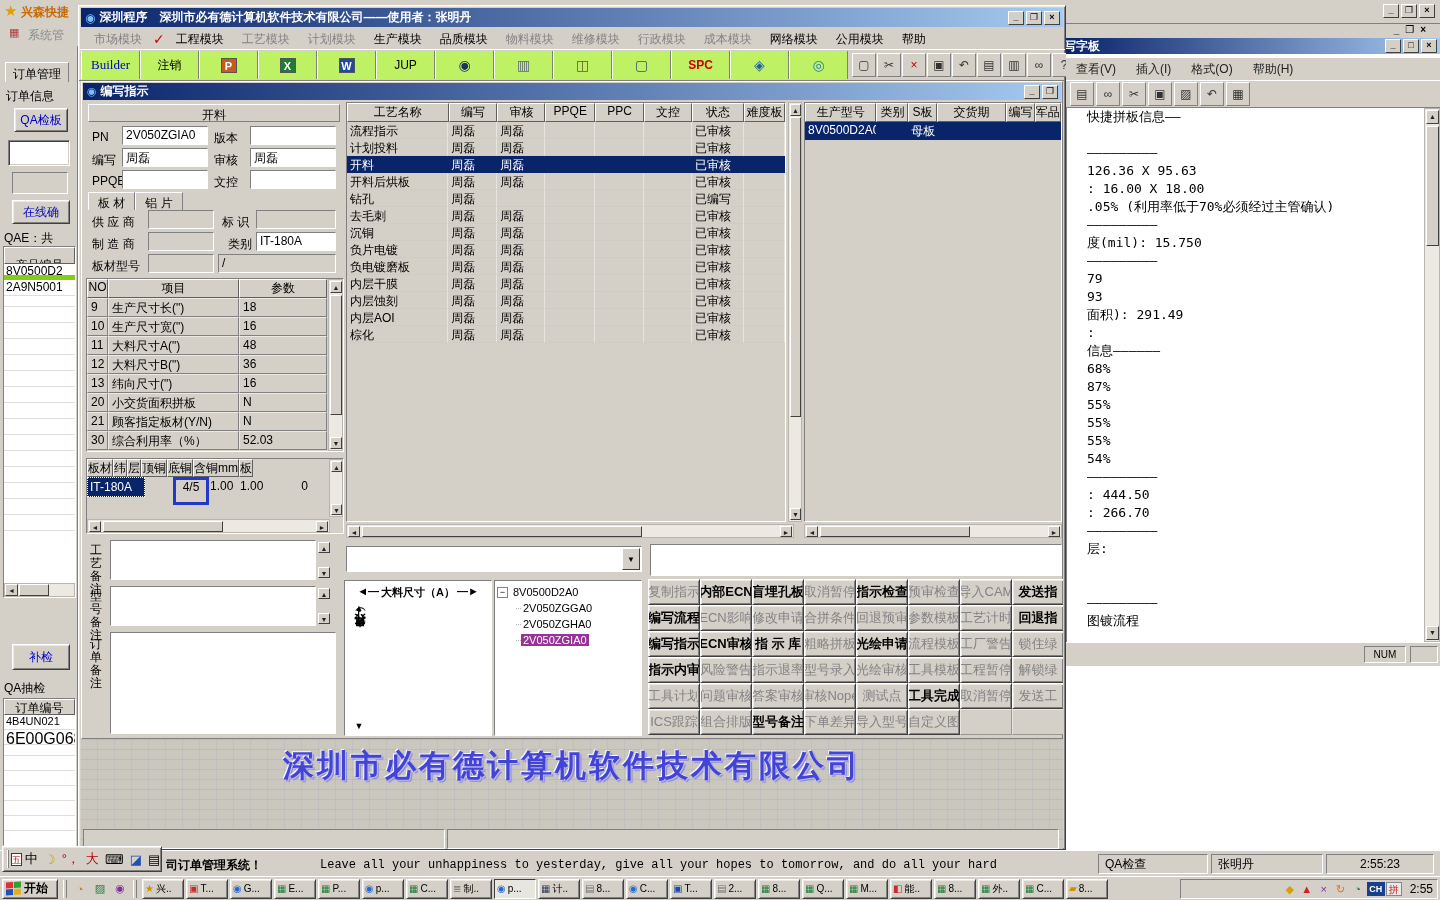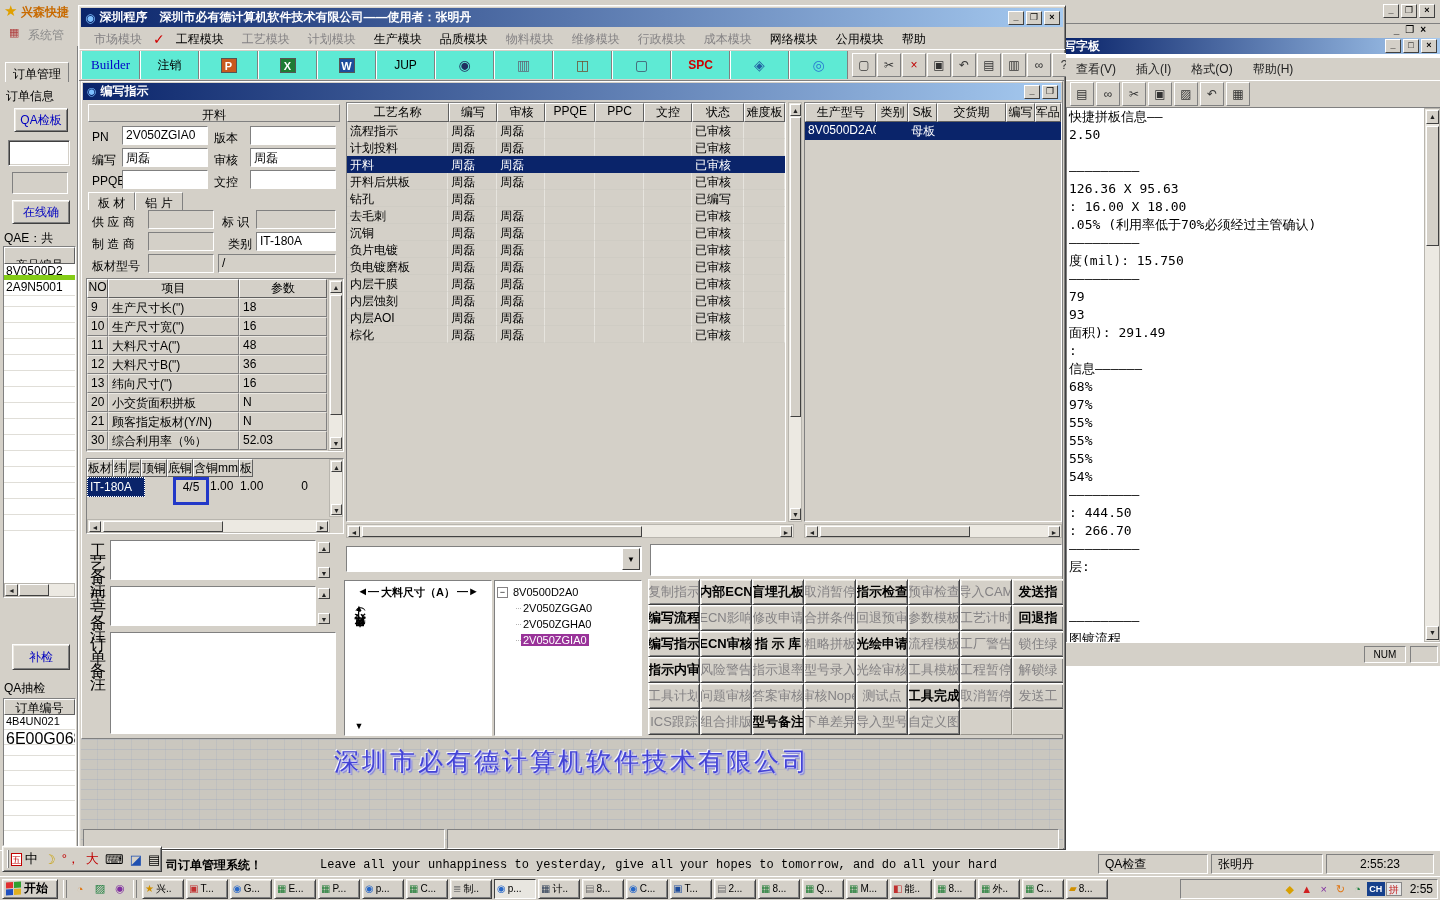--- a/index.html
+++ b/index.html
@@ -11,21 +11,21 @@
 .sunken{background:#fff;border:1px solid;border-color:#808080 #fff #fff #808080;box-shadow:inset 1px 1px 0 #404040,inset -1px -1px 0 #d4d0c8}
 .sunkeng{background:#d4d0c8;border:1px solid;border-color:#808080 #fff #fff #808080}
 .titlebar{background:linear-gradient(90deg,#0a246a,#a6caf0);color:#fff;display:flex;align-items:center;font-weight:bold;padding-left:4px;gap:4px}
 .tb-ctl{margin-left:auto;display:flex;gap:2px;padding-right:3px}
 .cbtn{width:16px;height:14px;background:#d4d0c8;border:1px solid;border-color:#fff #404040 #404040 #fff;color:#000;font-size:9px;line-height:11px;text-align:center;font-weight:bold}
 .menubar{display:flex;align-items:center;gap:0;padding-left:6px}
 .mitem{padding:2px 9px;color:#000}
 .mitem.dis{color:#848284}
 .mitem.chk{color:#d00000;font-weight:bold;padding:2px 2px;font-size:14px}
 .tb-big{display:flex;align-items:stretch;height:28px}
-.tb-seg{width:59px;border-right:1px solid #808080;border-left:1px solid #fff;display:flex;align-items:center;justify-content:center;background:#5eead4}
+.tb-seg{width:59px;border-right:1px solid #808080;border-left:1px solid #fff;display:flex;align-items:center;justify-content:center;background:#bef264}
 .tb-seg.builder .tb-face{color:#0000c8;font-size:13px;font-family:"Liberation Serif",serif}
 .tb-seg.spc .tb-face{color:#d00000;font-weight:bold}
 .tb-seg.ic-ppt .tb-face,.tb-seg.ic-xl .tb-face,.tb-seg.ic-wd .tb-face{display:inline-block;width:16px;height:15px;color:#fff;font-weight:bold;font-size:11px;text-align:center;line-height:15px;border:1px solid #555}
 .tb-seg.ic-ppt .tb-face{background:#c85a1e}
 .tb-seg.ic-xl .tb-face{background:#1e7c34}
 .tb-seg.ic-wd .tb-face{background:#1e4c9c}
 .tb-seg.eye .tb-face{color:#203060;font-size:14px}
 .tb-seg.db .tb-face{color:#606878;font-size:14px}
 .tb-seg.users .tb-face{color:#705030;font-size:14px}
 .tb-seg.comp .tb-face{color:#405068;font-size:14px}
@@ -54,37 +54,37 @@
 .sthumb{position:absolute;background:#d4d0c8;border:1px solid;border-color:#fff #404040 #404040 #fff}
 .btngrid{display:flex;flex-wrap:wrap;width:418px}
 .gbtn{width:52px;height:26px;background:#d4d0c8;border:1px solid;border-color:#fff #404040 #404040 #fff;box-shadow:inset 1px 1px 0 #ece9e2,inset -1px -1px 0 #808080;font-size:13px;display:flex;align-items:center;justify-content:center;overflow:hidden;white-space:nowrap;font-weight:bold}
 .gbtn.dis{color:#848284;font-weight:normal}
 .gbtn.blank{box-shadow:none;border-color:#e8e6e0 #9a978f #9a978f #e8e6e0;font-weight:normal}
 .treeitem{display:flex;align-items:center;height:16px;white-space:nowrap;font-size:11px}
 .treeitem .tlbl{padding:0 2px}
 .treeitem.tsel .tlbl{background:#993399;color:#fff}
 .dots{color:#aaa;font-size:9px;letter-spacing:-1px}
 .notebox{background:#fff;border:1px solid;border-color:#808080 #fff #fff #808080}
-.vlabel{width:16px;line-height:13px;font-size:16px;color:#000}
+.vlabel{width:16px;line-height:13px;font-size:12px;color:#000}
 .tkb{width:42px;height:20px;background:#d4d0c8;border:1px solid;border-color:#fff #404040 #404040 #fff;box-shadow:inset 1px 1px 0 #ece9e2,inset -1px -1px 0 #808080;display:flex;align-items:center;gap:2px;padding:0 2px;overflow:hidden;font-size:10px}
 .tkb.active{background:#e8e6e0;border-color:#404040 #fff #fff #404040;box-shadow:none}
 .tkb-ic{font-size:10px;flex:none}
 .ig-gold .tkb-ic{color:#d09000}.ig-red .tkb-ic{color:#c03030}.ig-blue .tkb-ic{color:#2868c8}.ig-green .tkb-ic{color:#1e7c34}.ig-gray .tkb-ic{color:#707070}.ig-dark .tkb-ic{color:#304058}.ig-wblue .tkb-ic{color:#1e4c9c}
 .tri{font-size:11px;width:16px;text-align:center}
 .tri.gold{color:#d8a000}.tri.red{color:#d02020}.tri.purple{color:#8030a0}.tri.orange{color:#e07818}.tri.green{color:#208040}
 .tri.lang{background:#16408c;color:#fff;font-size:9px;font-weight:bold;height:14px;line-height:14px;width:18px}
 .tri.mspy{background:#e8e8e8;color:#c02020;font-size:10px;height:14px;line-height:14px;border:1px solid #888;width:16px}
 .wp-line{min-height:18px;line-height:18px;white-space:nowrap;font-family:"DejaVu Sans Mono","Liberation Mono",monospace;font-size:13px}
 .imeitem{padding:0 3px;font-size:13px}
 .imeitem.red{color:#c00000}.imeitem.gold{color:#c8a000}.imeitem.blue{color:#2050b0}
 .grip{width:4px;height:18px;border-left:1px solid #fff;border-right:1px solid #808080;margin:0 2px}
 .winflag{width:15px;height:13px;display:grid;grid-template:1fr 1fr/1fr 1fr;gap:1px;transform:skewY(-4deg)}
 .winflag span:nth-child(1){background:#e03030}.winflag span:nth-child(2){background:#30a030}.winflag span:nth-child(3){background:#2050c0}.winflag span:nth-child(4){background:#e0b020}
 .statpanel{border:1px solid;border-color:#808080 #fff #fff #808080;display:flex;align-items:center;padding:0 6px}
-.banner-text{font-size:25px;font-weight:normal;color:#4343d6;letter-spacing:3px;text-shadow:1px 1px 0 #b9b9ef,-1px -1px 0 #f5f5ff,2px 2px 1px #8a8ad8}
+.banner-text{font-size:31px;font-weight:bold;color:#4343d6;letter-spacing:3px;text-shadow:1px 1px 0 #b9b9ef,-1px -1px 0 #f5f5ff,2px 2px 1px #8a8ad8}
 .circuit{background-image:repeating-linear-gradient(0deg,transparent 0 9px,rgba(130,150,190,.22) 9px 10px),repeating-linear-gradient(90deg,transparent 0 16px,rgba(130,150,190,.15) 16px 17px)}
 .combo-arrow{width:18px;background:#d4d0c8;border:1px solid;border-color:#fff #404040 #404040 #fff;display:flex;align-items:center;justify-content:center;font-size:8px}
 .mitem-wp{padding:2px 10px;color:#222}
 </style>
 </head>
 <body>
 
 <div class="screen">
 
   <div class="abs" style="left:0;top:0;width:78px;height:46px;background:#d4d0c8">
@@ -713,39 +713,38 @@
           <span>▨</span>
         </div>
         <div class="smb">
           <span>↶</span>
         </div>
         <div class="smb">
           <span>▦</span>
         </div>
       </div>
     <div class="abs" style="left:0;top:108px;width:358px;height:534px;background:#fff;overflow:hidden;border-left:1px solid #808080">
-      <div style="margin-left:2px">
+      <div style="margin-left:20px">
 
       <div class="wp-line">快捷拼板信息——</div>
-          <div class="wp-line">2.50</div>
           <div class="wp-line"></div>
           <div class="wp-line">—————————</div>
           <div class="wp-line">126.36 X 95.63</div>
           <div class="wp-line">: 16.00 X 18.00</div>
           <div class="wp-line">.05% (利用率低于70%必须经过主管确认)</div>
           <div class="wp-line">—————————</div>
           <div class="wp-line">度(mil): 15.750</div>
           <div class="wp-line">—————————</div>
           <div class="wp-line">79</div>
           <div class="wp-line">93</div>
           <div class="wp-line">面积): 291.49</div>
           <div class="wp-line">:</div>
           <div class="wp-line">信息——————</div>
           <div class="wp-line">68%</div>
-          <div class="wp-line">97%</div>
+          <div class="wp-line">87%</div>
           <div class="wp-line">55%</div>
           <div class="wp-line">55%</div>
           <div class="wp-line">55%</div>
           <div class="wp-line">54%</div>
           <div class="wp-line">—————————</div>
           <div class="wp-line">: 444.50</div>
           <div class="wp-line">: 266.70</div>
           <div class="wp-line">—————————</div>
           <div class="wp-line">层:</div>
           <div class="wp-line"></div>

